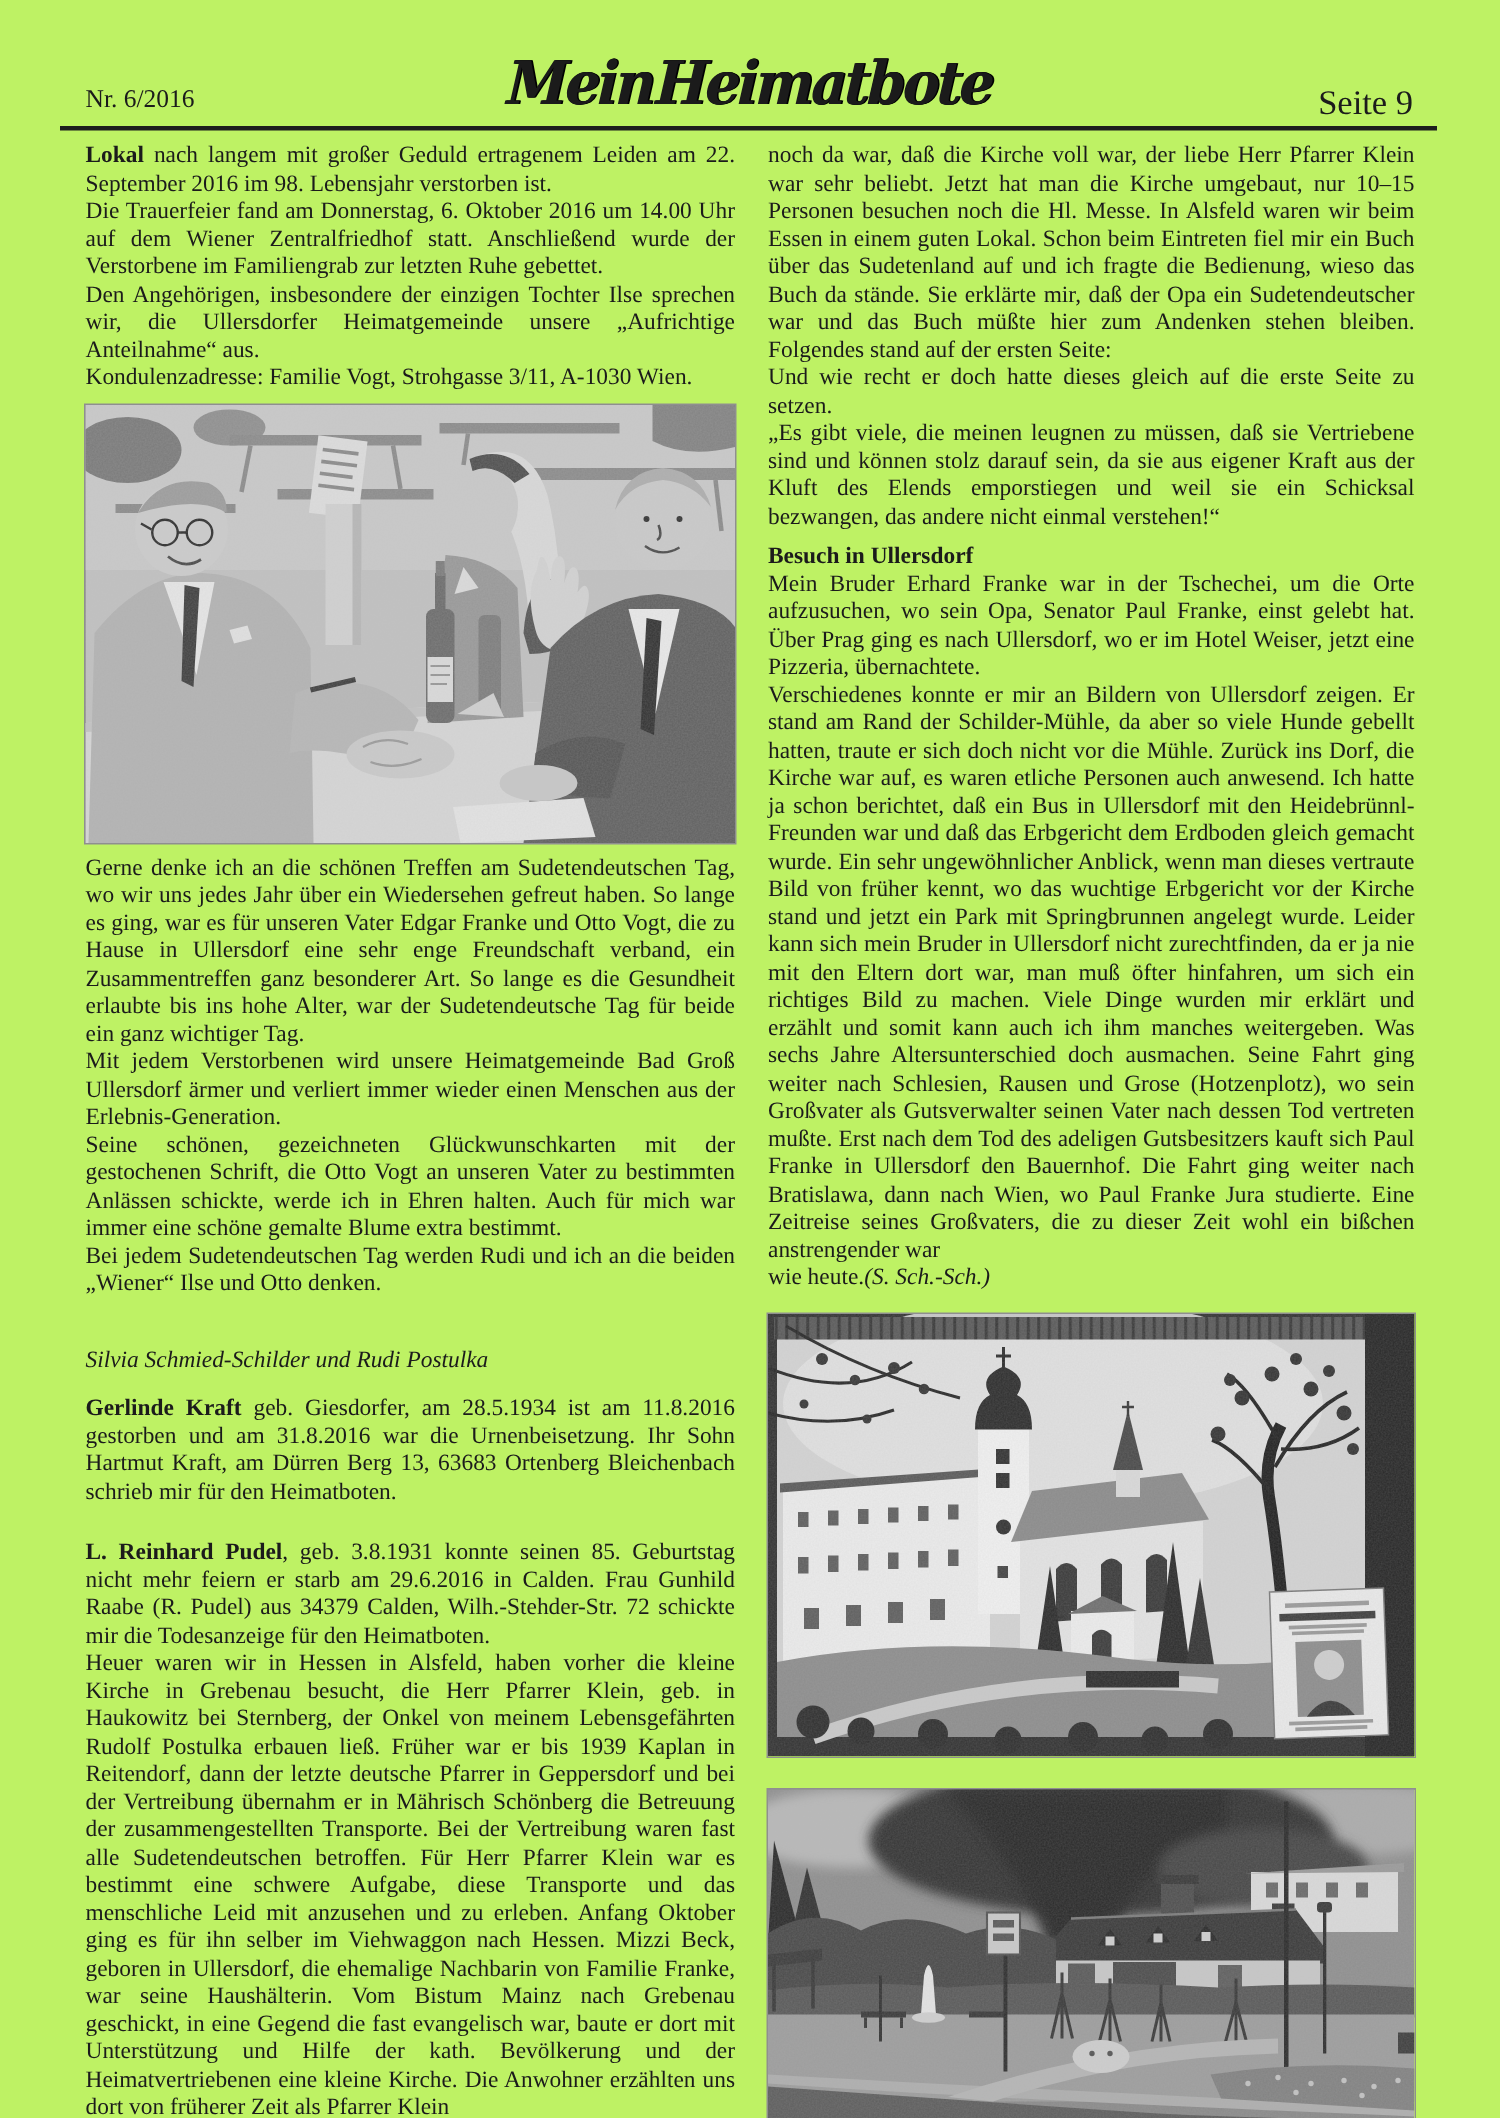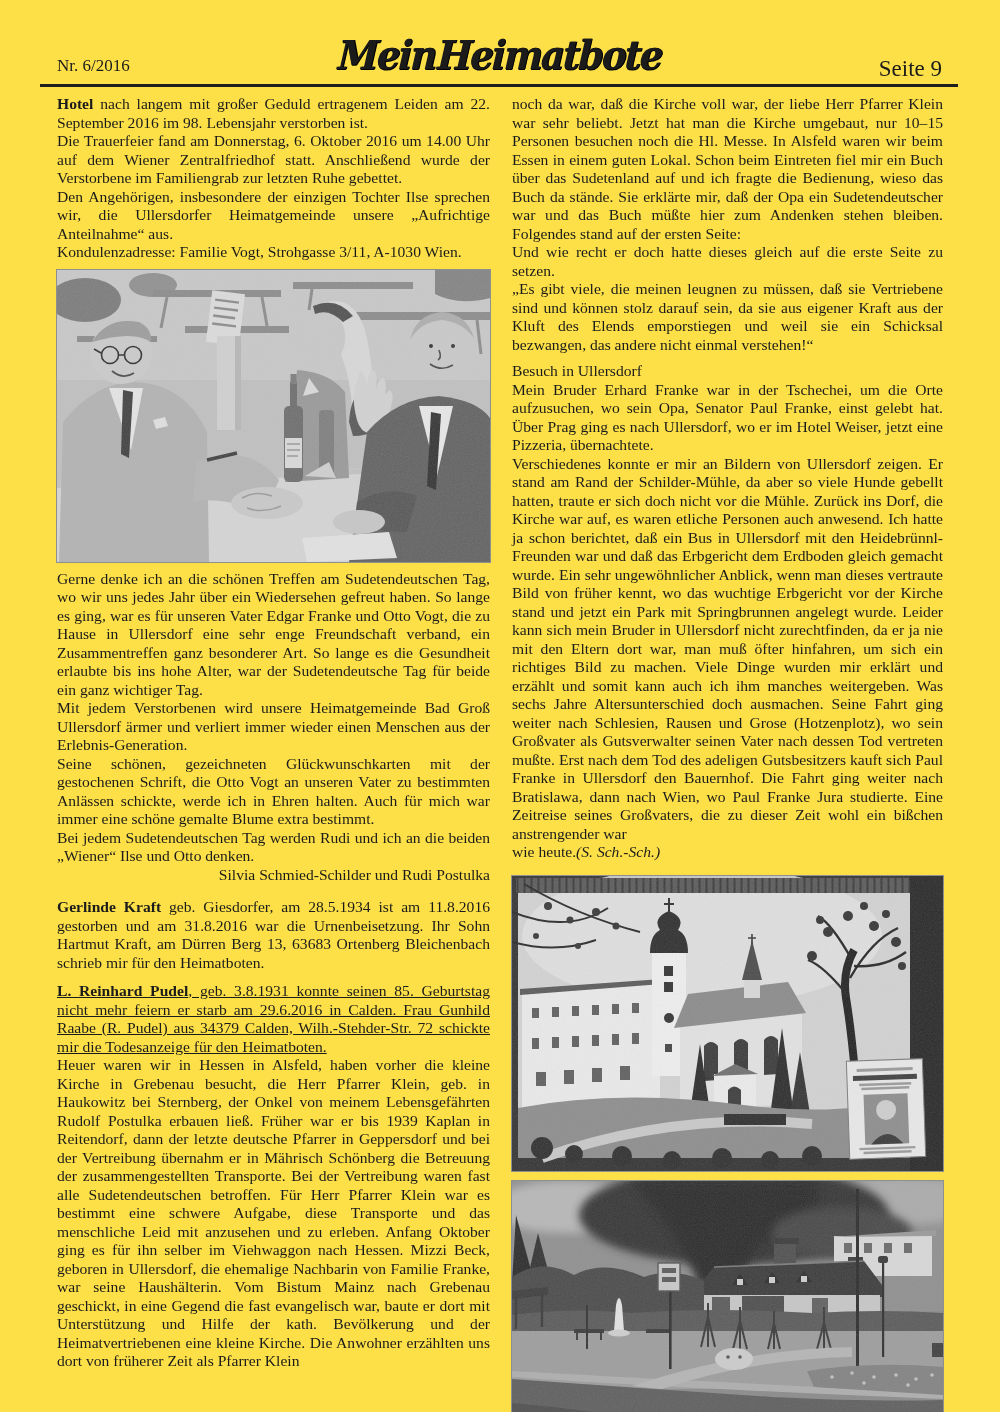--- a/index.html
+++ b/index.html
@@ -1,50 +1,50 @@
 <!DOCTYPE html>
 <html lang="de"><head>
 <meta charset="utf-8">
 <style>
   html,body{margin:0;padding:0;background:#ffffff;}
-  .page{position:relative;width:1000px;height:1412px;background:#fde047;overflow:hidden;
+  .page{position:relative;width:1000px;height:1412px;background:#bef264;overflow:hidden;
         font-family:"Liberation Serif",serif;color:#1b1b1b;}
   
   .issue{position:absolute;left:57px;top:56px;font-size:17px;}
   .pageno{position:absolute;right:58px;top:56px;font-size:23px;}
   .masthead{position:absolute;left:0;right:0;top:33px;text-align:center;}
   .masthead span{display:inline-block;font-family:"DejaVu Serif",serif;font-weight:bold;font-style:italic;
         font-size:37px;letter-spacing:-2px;word-spacing:-9px;transform:scaleY(1.08) skewX(-3deg);
         text-shadow:1.1px 0 0 #000, .5px .5px 0 #000;}
   .rule{position:absolute;left:40px;width:918px;top:84px;height:3px;background:#1e1e1e;}
   
   .col{position:absolute;top:95px;font-size:15.6px;line-height:18.5px;}
   .col-left{left:57px;width:433px;}
   .col-right{left:512px;width:431px;}
   p{margin:0;text-align:justify;hyphens:auto;-webkit-hyphens:auto;}
-  .sig{text-align:right;}
-  .headline{font-weight:normal;}
-  .mt8{margin-top:8px;} .mt10{margin-top:10px;text-decoration:underline;} .mt14{margin-top:14px;} .mt20{margin-top:20px;}
+  .sig{text-align:left;font-style:italic;margin-top:32px;}
+  .headline{font-weight:bold;}
+  .mt8{margin-top:8px;} .mt10{margin-top:22px;} .mt14{margin-top:14px;} .mt20{margin-top:20px;}
   .lastline{display:flex;justify-content:flex-start;}
   .lastline .credit{font-style:italic;}
   .photo{box-shadow:0 0 0 1px #8f8f8f;line-height:0;}
   .photo svg{display:block;}
 </style>
 </head>
 <body>
 
 <div class="page">
 
   <div class="issue">Nr. 6/2016</div>
   <div class="masthead"><span>Mein Heimatbote</span></div>
   <div class="pageno">Seite 9</div>
   <div class="rule"></div>
 
   <div class="col col-left">
-    <p><b>Hotel</b><span> nach langem mit großer Geduld ertragenem Leiden am 22. September 2016 im 98. Lebensjahr verstorben ist.</span></p>
+    <p><b>Lokal</b><span> nach langem mit großer Geduld ertragenem Leiden am 22. September 2016 im 98. Lebensjahr verstorben ist.</span></p>
     <p>Die Trauerfeier fand am Donnerstag, 6. Oktober 2016 um 14.00 Uhr auf dem Wiener Zentralfriedhof statt. Anschließend wurde der Verstorbene im Familiengrab zur letzten Ruhe gebettet.</p>
     <p>Den Angehörigen, insbesondere der einzigen Tochter Ilse sprechen wir, die Ullersdorfer Heimatgemeinde unsere „Aufrichtige Anteilnahme“ aus.</p>
     <p>Kondulenzadresse: Familie Vogt, Strohgasse 3/11, A-1030 Wien.</p>
 
     <div class="photo mt8" style="width:433px;height:292px;">
       <svg viewBox="0 0 433 292" width="433" height="292" preserveAspectRatio="none">
         <defs>
           <filter id="g1">
               <feTurbulence type="fractalNoise" baseFrequency="0.9" numOctaves="2" stitchTiles="stitch"></feTurbulence>
           <feColorMatrix type="matrix" values="0 0 0 0 0.55 0 0 0 0 0.55 0 0 0 0 0.55 0 0 0 0.22 0"></feColorMatrix>

